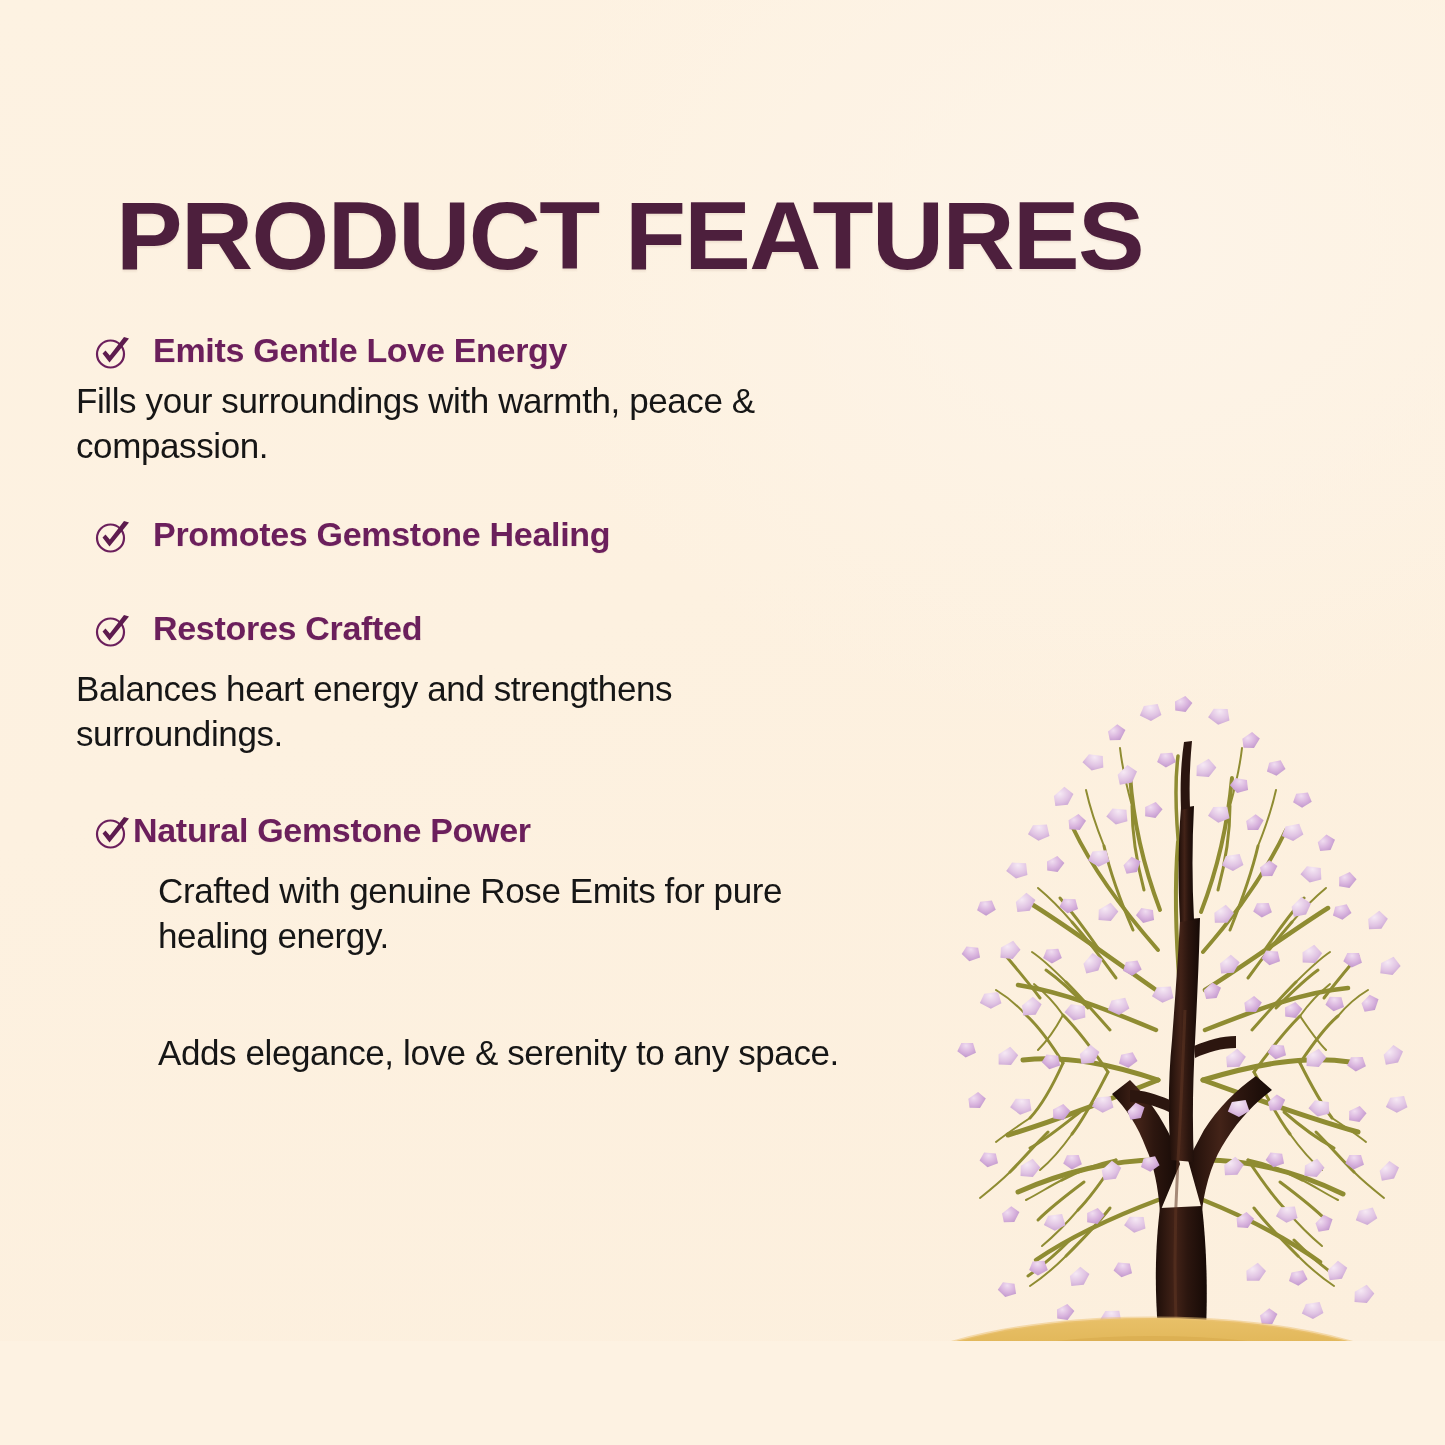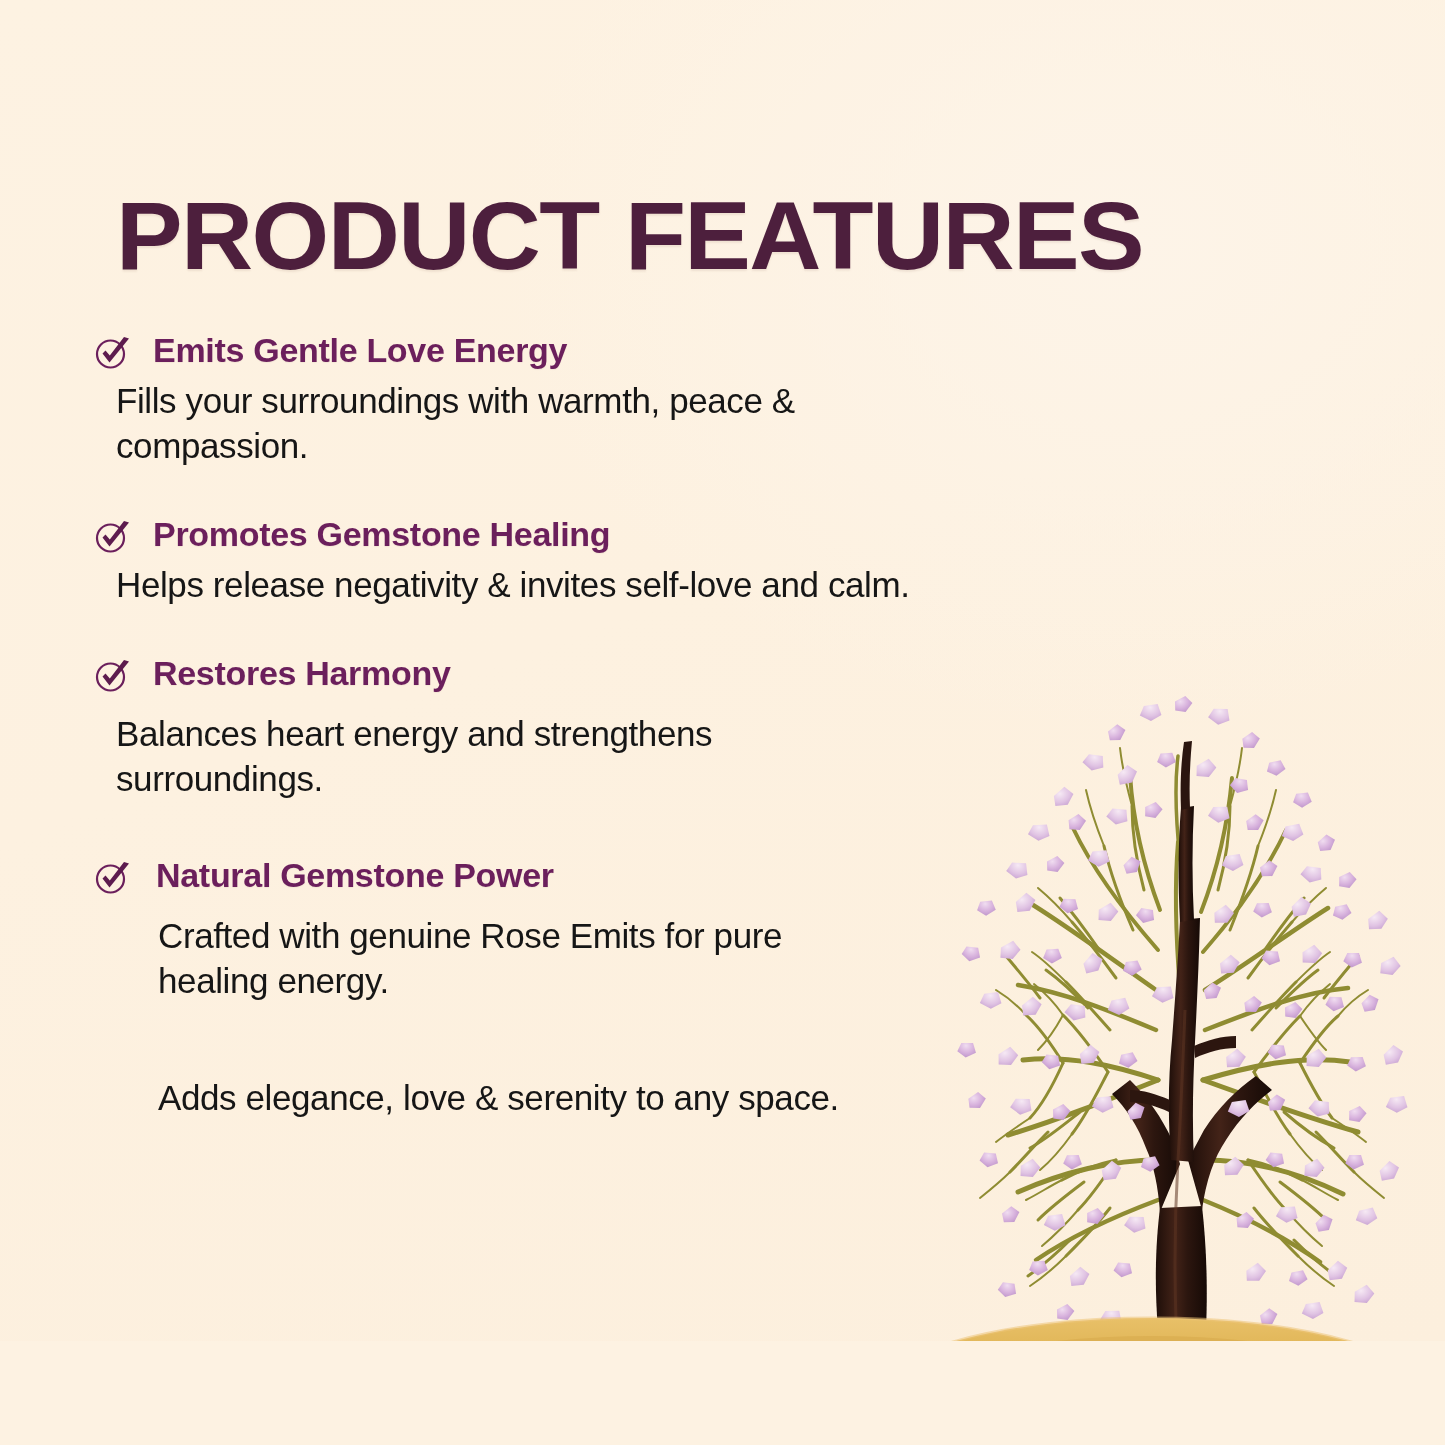--- a/index.html
+++ b/index.html
@@ -65,22 +65,22 @@
   .feat-desc {
     font-size:35px;
     line-height:45px;
     color:#161616;
     letter-spacing:-0.4px;
     font-weight:normal;
   }
 
   
   .g1 .feat-title { margin-left:20px; }
-  .g1 .feat-desc  { margin-left:116px; }
-  .g2 .feat-title { margin-left:23px; }
+  .g1 .feat-desc  { margin-left:76px; }
+  .g2 .feat-title { }
   .g2 .feat-desc  { margin-left:158px; }
 
   .sp-a { height:46px; }
   .sp-b { height:54px; }
   .gap-head { height:8px; }
   .gap-head2 { height:18px; }
 
   
   #tree-art {
     position:absolute;
@@ -119,34 +119,33 @@
       <div class="feat-head-row">
         <span class="check">
           <svg viewBox="0 0 40 40">
             <circle cx="17.5" cy="21" r="13.5" fill="none" stroke="#6b1f5c" stroke-width="2.2"></circle>
             <path d="M9.5 20.5 L16.5 29.5 L36 5.5 L31 4 L16.8 22.5 L12.5 17.6 Z" fill="#5d1b4e"></path>
           </svg>
         </span>
         <span class="feat-title">Promotes Gemstone Healing</span>
       </div>
       <div class="gap-head"></div>
-      <div class="feat-desc">Helps release negativity &amp; invites self-love and calm.</div>
     </div>
 
     <div class="sp-a"></div>
 
     <div class="feature g1">
       <div class="feat-head-row">
         <span class="check">
           <svg viewBox="0 0 40 40">
             <circle cx="17.5" cy="21" r="13.5" fill="none" stroke="#6b1f5c" stroke-width="2.2"></circle>
             <path d="M9.5 20.5 L16.5 29.5 L36 5.5 L31 4 L16.8 22.5 L12.5 17.6 Z" fill="#5d1b4e"></path>
           </svg>
         </span>
-        <span class="feat-title">Restores Harmony</span>
+        <span class="feat-title">Restores Crafted</span>
       </div>
       <div class="gap-head2"></div>
       <div class="feat-desc" style="max-width:790px">Balances heart energy and strengthens surroundings.</div>
     </div>
 
     <div class="sp-b"></div>
 
     <div class="feature g2">
       <div class="feat-head-row">
         <span class="check">

